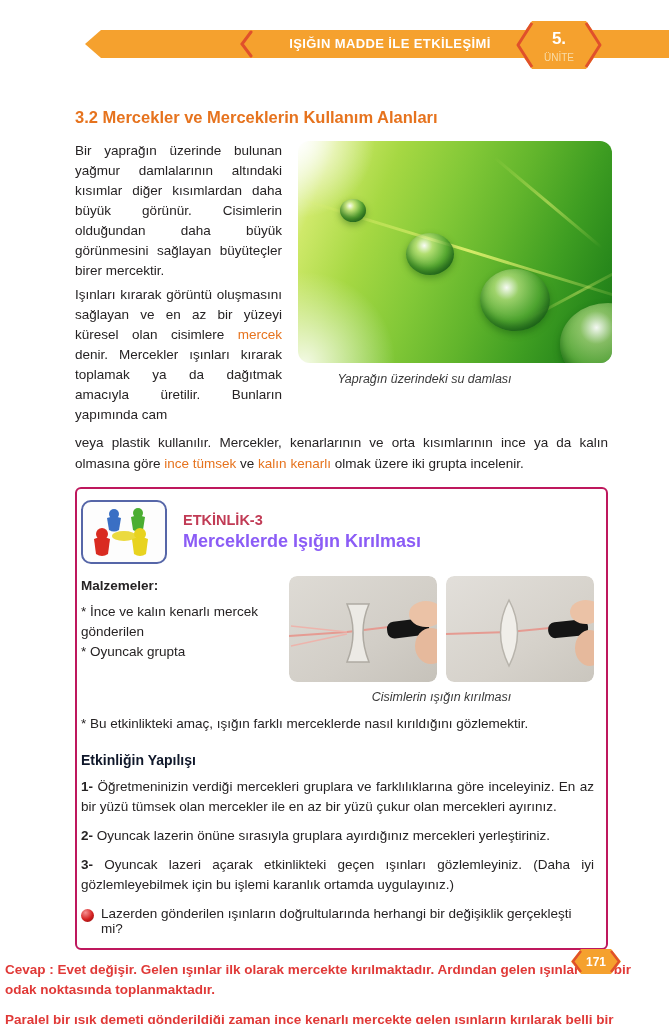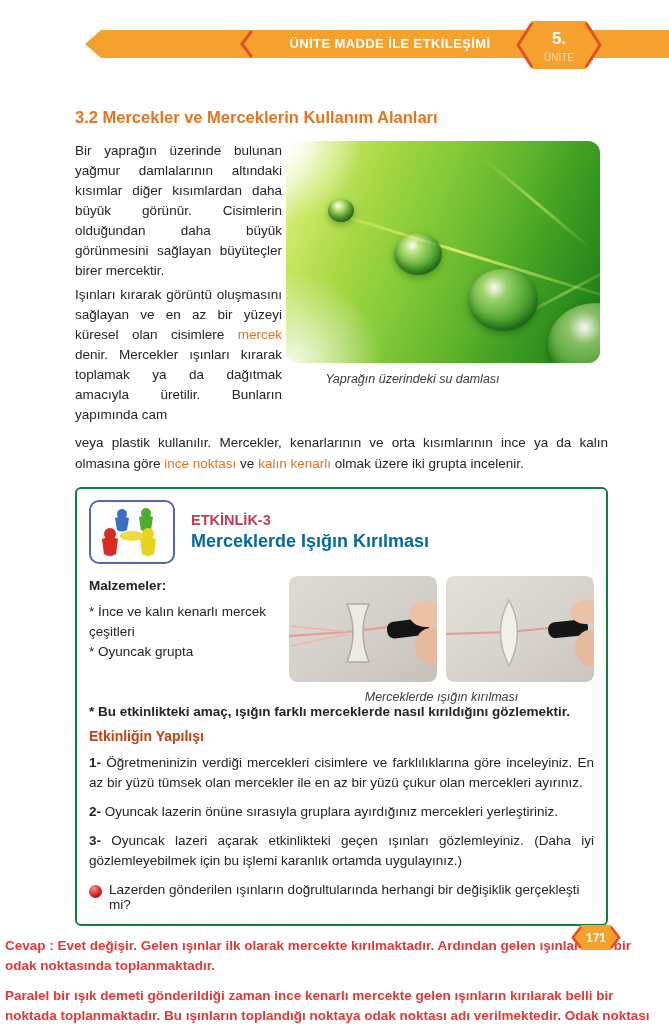--- a/index.html
+++ b/index.html
@@ -17,21 +17,21 @@
   }
   .header-title {
     position:absolute; top:36px; left:390px; transform:translateX(-50%);
     color:#ffffff; font-weight:bold; font-size:13px; letter-spacing:.4px; white-space:nowrap;
   }
   .header-chevron { position:absolute; left:238px; top:30px; }
   .unit-badge { position:absolute; left:514px; top:20px; }
   
   .content { position:absolute; left:75px; top:92px; width:533px; }
   .section-title { color:#E6731E; font-weight:bold; font-size:16.5px; margin-bottom:14px;margin-top:16px; }
-  .intro-row { display:flex; gap:4px; }
+  .intro-row { display:flex; gap:16px; }
   .intro-left { width:207px; font-size:13.5px; line-height:20px; text-align:justify; }
   .intro-left p + p { margin-top:4px; }
   .hl { color:#E6731E; }
   .figure-col { width:253px; }
   .leaf-photo {
     width:314px; height:222px; border-radius:12px; position:relative; overflow:hidden;
     background:
       radial-gradient(circle at 0% 0%, rgba(255,255,255,.98) 0%, rgba(255,255,255,0) 20%),
       radial-gradient(circle at 2% 100%, rgba(255,255,255,.85) 0%, rgba(255,255,255,0) 24%),
       linear-gradient(112deg, #f4fbda 0%, #cfe96a 10%, #a6d843 26%, #82c837 44%, #62b52c 60%, #3f9e22 76%, #27871b 90%, #1b7416 100%);
@@ -46,36 +46,36 @@
     box-shadow: inset 0 -5px 9px rgba(0,60,10,.45), 0 3px 7px rgba(0,60,10,.35);
   }
   .d1 { width:26px; height:23px; left:42px;  top:58px;  }
   .d2 { width:48px; height:42px; left:108px; top:92px;  }
   .d3 { width:70px; height:62px; left:182px; top:128px; }
   .d4 { width:96px; height:82px; left:262px; top:162px; }
   .caption { text-align:center; font-style:italic; font-size:12.5px; color:#3a3a3a; margin-top:9px; }
   .para3 { font-size:13.5px; line-height:21px; text-align:justify; margin-top:7px; }
   
   .activity-box {
-    margin-top:13px; border:2px solid #15803d; border-radius:6px;
-    padding:11px 12px 12px 12px; background:#ffffff;
+    margin-top:13px; border:2px solid #be185d; border-radius:6px;
+    padding:11px 12px 12px 4px; background:#ffffff;
   }
   .act-header { display:flex; gap:16px; align-items:center; }
   .act-icon { width:86px; height:64px; border:2px solid #5666A8; border-radius:10px; background:#fdfdfd; display:flex; align-items:center; justify-content:center; }
   .act-label { color:#C13B55; font-weight:bold; font-size:14.5px; }
-  .act-title { color:#0369a1; font-weight:bold; font-size:18px; margin-top:3px; }
+  .act-title { color:#8b5cf6; font-weight:bold; font-size:18px; margin-top:3px; }
   .act-mid { display:flex; gap:12px; margin-top:12px; }
   .materials { width:200px; font-size:13.5px; line-height:20px; }
   .materials-heading { font-weight:bold; margin-bottom:6px; }
   .photos-col { flex:1; }
   .photos { display:flex; gap:9px; justify-content:flex-end; }
   .photo { border-radius:8px; overflow:hidden; display:block; }
   .photos-caption { text-align:center; font-style:italic; font-size:12.5px; color:#3a3a3a; margin-top:8px; }
-  .purpose { font-weight:bold; font-size:13.5px; margin-top:0; }
-  .procedure-heading { color:#c2410c; font-weight:bold; font-size:14px; margin-top:9px; }
+  .purpose { font-weight:normal; font-size:13.5px; margin-top:12px; }
+  .procedure-heading { color:#0f172a; font-weight:bold; font-size:14px; margin-top:21px; }
   .step { font-size:13.5px; line-height:20px; text-align:justify; margin-top:9px; }
   .step b { font-weight:bold; }
   .question-row { display:flex; align-items:flex-start; gap:7px; margin-top:11px; font-size:13.5px; }
   .red-ball {
     width:13px; height:13px; border-radius:50%; flex:0 0 auto; margin-top:3px;
     background:radial-gradient(circle at 35% 28%, #f59090 0%, #d42020 55%, #7c0d0d 100%);
   }
   
   .footer { position:relative; margin-top:10px; }
   .page-badge { position:absolute; right:-14px; top:-12px; }
@@ -84,21 +84,21 @@
 </style>
 </head>
 <body>
 
 <div class="page">
 
   <div class="header-bar"></div>
   <svg class="header-chevron" width="16" height="28" viewBox="0 0 16 28">
     <polyline points="13,2 4,14 13,26" fill="none" stroke="#E0502B" stroke-width="3" stroke-linecap="round"></polyline>
   </svg>
-  <div class="header-title">ÜNİTE MADDE İLE ETKİLEŞİMİ</div>
+  <div class="header-title">IŞIĞIN MADDE İLE ETKİLEŞİMİ</div>
   <svg class="unit-badge" width="90" height="50" viewBox="0 0 90 50">
     <polygon points="18,1 72,1 89,25 72,49 18,49 1,25" fill="#F5A12E"></polygon>
     <polyline points="18,3 4,25 18,47" fill="none" stroke="#E0502B" stroke-width="3" stroke-linejoin="round"></polyline>
     <polyline points="72,3 86,25 72,47" fill="none" stroke="#E0502B" stroke-width="3" stroke-linejoin="round"></polyline>
     <text x="45" y="24" text-anchor="middle" font-family="Liberation Sans, sans-serif" font-size="17" font-weight="bold" fill="#ffffff">5.</text>
     <text x="45" y="41" text-anchor="middle" font-family="Liberation Sans, sans-serif" font-size="10" fill="#F8DCA8">ÜNİTE</text>
   </svg>
 
   <div class="content">
 
@@ -116,21 +116,21 @@
           <div class="vein v3"></div>
           <div class="droplet d1"></div>
           <div class="droplet d2"></div>
           <div class="droplet d3"></div>
           <div class="droplet d4"></div>
         </div>
         <div class="caption">Yaprağın üzerindeki su damlası</div>
       </div>
     </div>
 
-    <p class="para3"><span>veya plastik kullanılır. Mercekler, kenarlarının ve orta kısımlarının ince ya da kalın olmasına göre </span><span class="hl">ince noktası</span><span> ve </span><span class="hl">kalın kenarlı</span><span> olmak üzere iki grupta incelenir.</span></p>
+    <p class="para3"><span>veya plastik kullanılır. Mercekler, kenarlarının ve orta kısımlarının ince ya da kalın olmasına göre </span><span class="hl">ince tümsek</span><span> ve </span><span class="hl">kalın kenarlı</span><span> olmak üzere iki grupta incelenir.</span></p>
 
     <div class="activity-box">
 
       <div class="act-header">
         <div class="act-icon">
           <svg width="72" height="52" viewBox="0 0 72 52">
             <g>
                 <circle cx="26" cy="8" r="5" fill="#3A6FC4"></circle>
                 <path d="M19,12 q7,-3 14,0 l-2,12 q-5,3 -10,0 Z" fill="#3A6FC4"></path>
               </g>
@@ -151,21 +151,21 @@
         </div>
         <div>
           <div class="act-label">ETKİNLİK-3</div>
           <div class="act-title">Merceklerde Işığın Kırılması</div>
         </div>
       </div>
 
       <div class="act-mid">
         <div class="materials">
           <div class="materials-heading">Malzemeler:</div>
-          <div>* İnce ve kalın kenarlı mercek çeşitleri</div>
+          <div>* İnce ve kalın kenarlı mercek gönderilen</div>
           <div>* Oyuncak grupta</div>
         </div>
         <div class="photos-col">
           <div class="photos">
             <svg class="photo" width="148" height="106" viewBox="0 0 148 106">
               <defs>
                   <linearGradient id="bg1" x1="0" y1="0" x2="1" y2="1">
                 <stop offset="0" stop-color="#dedbd5"></stop>
                     <stop offset=".6" stop-color="#d2cec7"></stop>
                     <stop offset="1" stop-color="#c6c2ba"></stop>
@@ -192,28 +192,28 @@
               <rect width="148" height="106" rx="8" fill="url(#bg2)"></rect>
               <path d="M0,58 L63,56 L104,52" fill="none" stroke="#E59B92" stroke-width="2"></path>
               <path d="M63,24 Q80,56 63,90 Q46,56 63,24 Z" fill="#F0EEE9" stroke="#B8B4AC" stroke-width="1.5"></path>
               <g transform="rotate(-6 120 52)">
                 <rect x="102" y="45" width="40" height="16" rx="7" fill="#151515"></rect>
               </g>
               <ellipse cx="140" cy="36" rx="16" ry="12" fill="#EBC2A6"></ellipse>
               <ellipse cx="144" cy="72" rx="15" ry="18" fill="#E6B99C"></ellipse>
             </svg>
           </div>
-          <div class="photos-caption">Merceklerde  ışığın kırılması</div>
+          <div class="photos-caption">Cisimlerin  ışığın kırılması</div>
         </div>
       </div>
 
       <div class="purpose">* Bu etkinlikteki amaç, ışığın farklı merceklerde nasıl kırıldığını gözlemektir.</div>
       <div class="procedure-heading">Etkinliğin Yapılışı</div>
 
-      <p class="step"><b>1-</b><span> Öğretmeninizin verdiği mercekleri cisimlere ve farklılıklarına göre inceleyiniz. En az bir yüzü tümsek olan mercekler ile en az bir yüzü çukur olan mercekleri ayırınız.</span></p>
+      <p class="step"><b>1-</b><span> Öğretmeninizin verdiği mercekleri gruplara ve farklılıklarına göre inceleyiniz. En az bir yüzü tümsek olan mercekler ile en az bir yüzü çukur olan mercekleri ayırınız.</span></p>
       <p class="step"><b>2-</b><span> Oyuncak lazerin önüne sırasıyla gruplara ayırdığınız mercekleri yerleştiriniz.</span></p>
       <p class="step"><b>3-</b><span> Oyuncak lazeri açarak etkinlikteki geçen ışınları gözlemleyiniz. (Daha iyi gözlemleyebilmek için bu işlemi karanlık ortamda uygulayınız.)</span></p>
 
       <div class="question-row">
         <span class="red-ball"></span>
         <span>Lazerden gönderilen ışınların doğrultularında herhangi bir değişiklik gerçekleşti mi?</span>
       </div>
     </div>
 
     <div class="footer">

